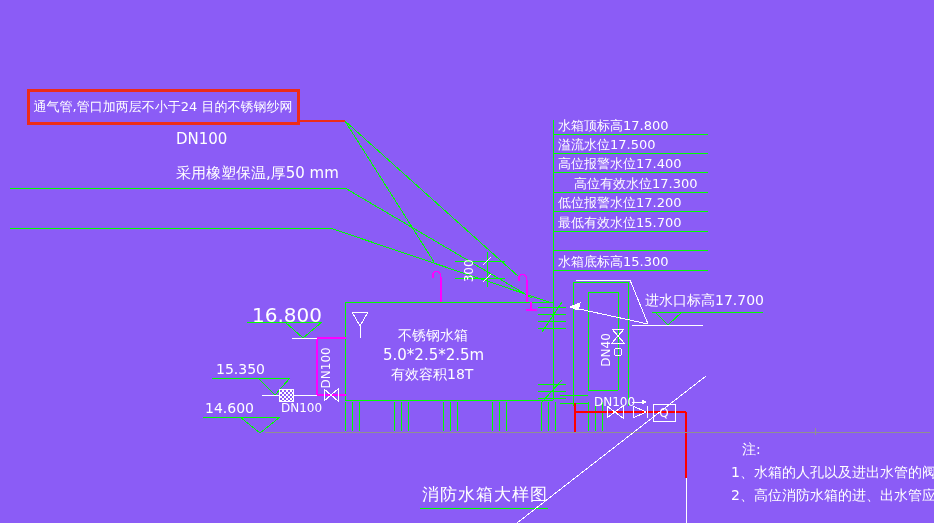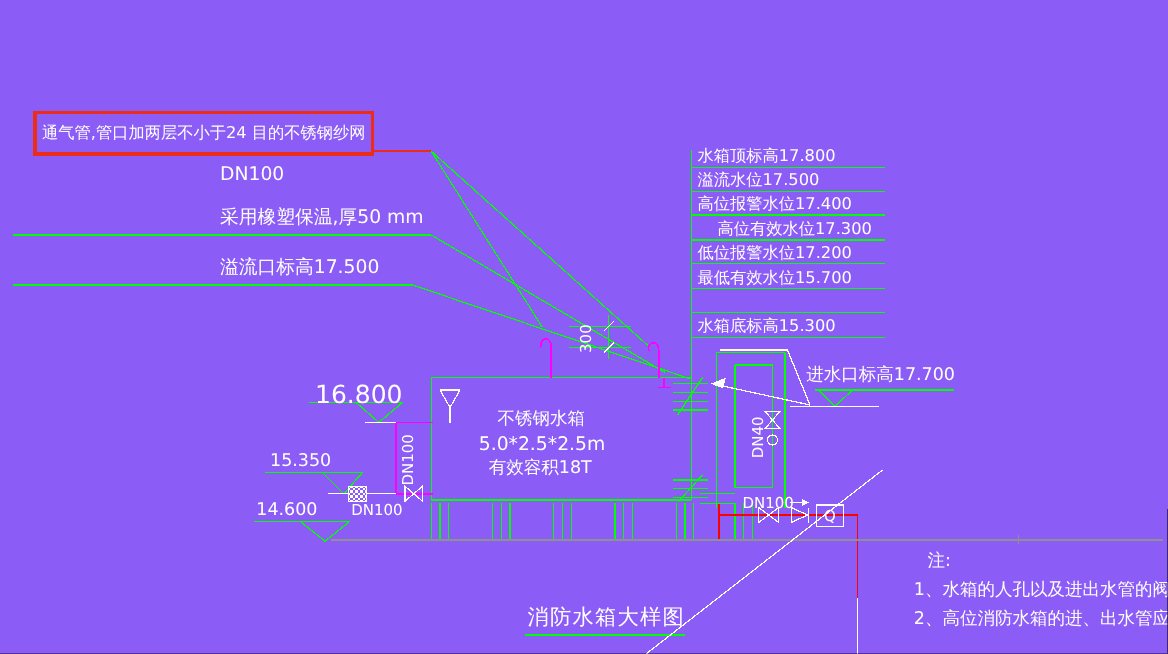--- a/index.html
+++ b/index.html
@@ -209,21 +209,20 @@
       <line x1="517" y1="523" x2="706" y2="376"></line>
 
       <line x1="686" y1="478" x2="686" y2="523"></line>
     </g>
   </svg>
 
   <div class="t ctr" style="left:28px;top:90px;width:270px;height:33px;line-height:33px;font-size:13px;">通气管,管口加两层不小于24 目的不锈钢纱网</div>
 
   <div class="t" style="left:176px;top:131px;font-size:15px;">DN100</div>
   <div class="t" style="left:176px;top:165px;font-size:15px;">采用橡塑保温,厚50 mm</div>
-  <div class="t" style="left:176px;top:205px;font-size:15px;">溢流口标高17.500</div>
 
   <div class="t" style="left:558px;top:119px;font-size:13px;">水箱顶标高17.800</div>
   <div class="t" style="left:558px;top:138px;font-size:13px;">溢流水位17.500</div>
   <div class="t" style="left:558px;top:157px;font-size:13px;">高位报警水位17.400</div>
   <div class="t" style="left:558px;top:177px;font-size:13px;margin-left:16px;">高位有效水位17.300</div>
   <div class="t" style="left:558px;top:196px;font-size:13px;">低位报警水位17.200</div>
   <div class="t" style="left:558px;top:216px;font-size:13px;">最低有效水位15.700</div>
   <div class="t" style="left:558px;top:255px;font-size:13px;">水箱底标高15.300</div>
 
   <div class="t" style="left:398px;top:327px;font-size:14px;">不锈钢水箱</div>

